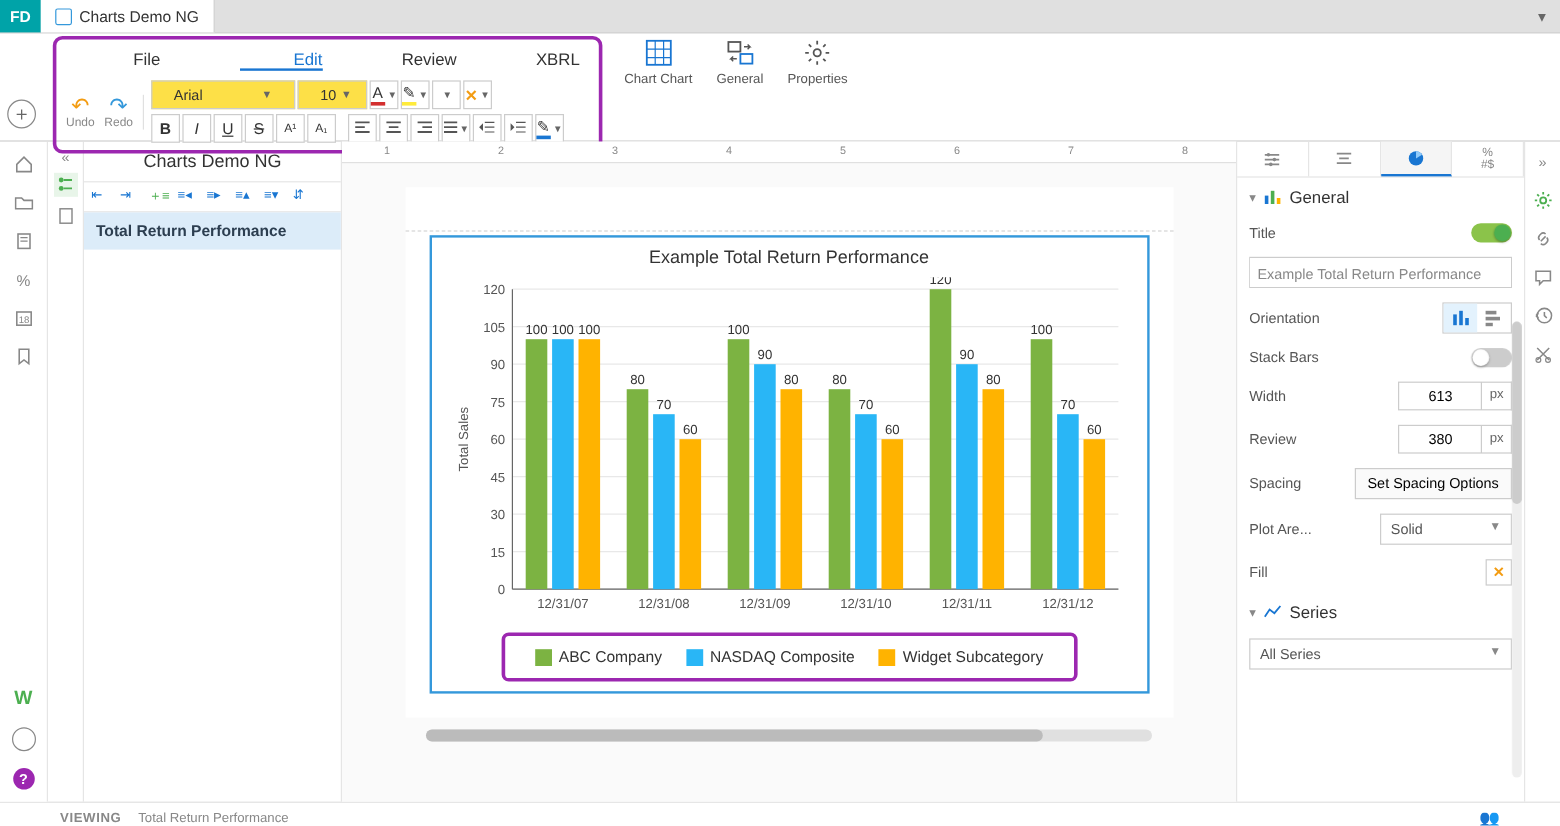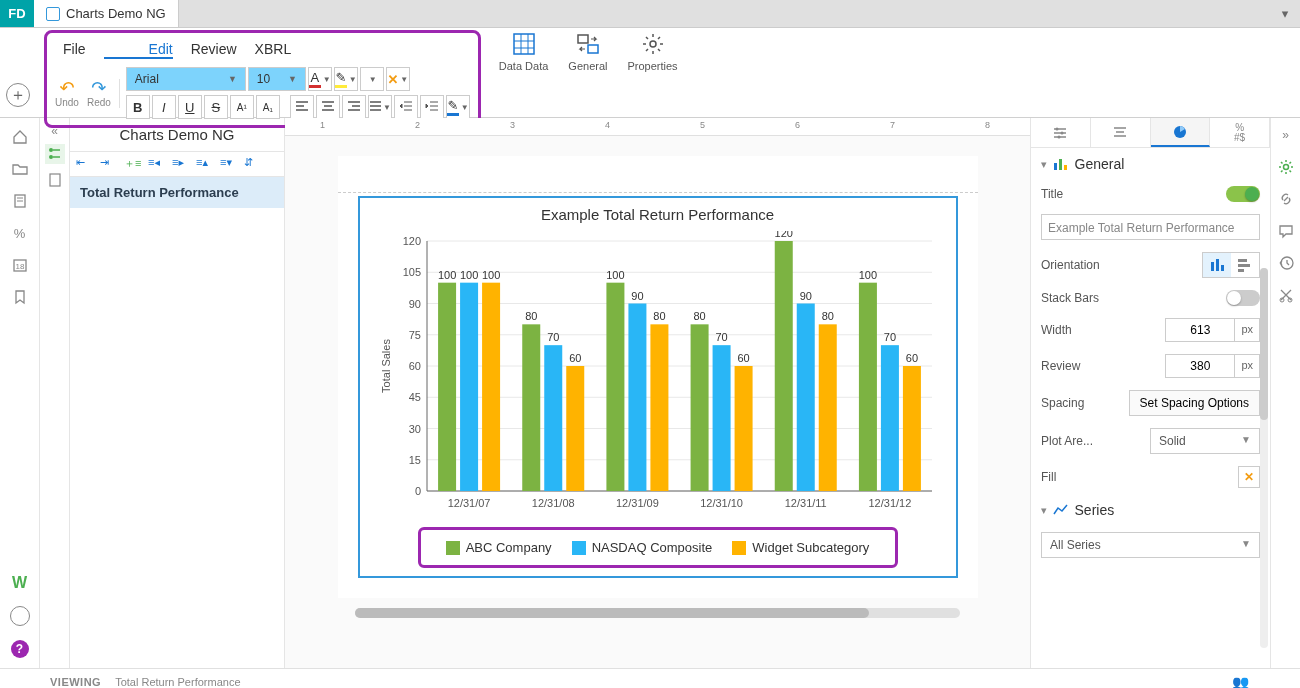--- a/index.html
+++ b/index.html
@@ -10,31 +10,31 @@
 .fd-badge { width: 34px; background: #00a3a8; color: #fff; font-weight: bold; display: flex; align-items: center; justify-content: center; font-size: 13px; }
 .doc-tab { background: #fff; border-right: 1px solid #ccc; display: flex; align-items: center; padding: 0 12px; gap: 6px; font-size: 13px; }
 .doc-tab-icon { width: 14px; height: 14px; border: 1.5px solid #3498db; border-radius: 2px; }
 .chevron-btn { margin-left: auto; width: 30px; display: flex; align-items: center; justify-content: center; color: #666; cursor: pointer; }
 
 
 .toolbar-wrap { position: relative; height: 90px; padding-left: 40px; display: flex; align-items: flex-start; border-bottom: 1px solid #d0d0d0; background: #fff; }
 .toolbar-wrap .plus-btn { position: absolute; left: 6px; top: 55px; width: 24px; height: 24px; border: 1.5px solid #888; border-radius: 50%; display: flex; align-items: center; justify-content: center; color: #666; font-size: 16px; cursor: pointer; }
 .highlight-box { border: 3px solid #9c27b0; border-radius: 8px; padding: 4px 8px 6px 8px; margin: 2px 8px 2px 4px; }
 .menu-row { display: flex; gap: 18px; padding: 4px 8px; font-size: 14px; }
-.menu-row .mi { cursor: pointer; }
+.menu-row .mi { cursor: pointer; margin-left: 48px; }
 .menu-row .mi.active { color: #1976d2; border-bottom: 2px solid #1976d2; padding-left: 45px; }
 .tools-row { display: flex; gap: 6px; align-items: center; margin-top: 4px; }
 .undo-redo { display: flex; flex-direction: row; gap: 8px; padding-right: 8px; border-right: 1px solid #e0e0e0; }
 .ur { display: flex; flex-direction: column; align-items: center; font-size: 10px; color: #888; cursor: pointer; }
 .ur-arrow { font-size: 18px; line-height: 1; }
 .ur.undo .ur-arrow { color: #f39c12; }
 .ur.redo .ur-arrow { color: #3498db; }
 .fmt-group { display: flex; flex-direction: column; gap: 4px; }
 .fmt-line { display: flex; gap: 2px; }
-.sel { border: 1px solid #ccc; height: 24px; display: flex; align-items: center; padding: 0 8px; font-size: 12px; background: #7dd3fc; cursor: pointer; gap: 4px; }
+.sel { border: 1px solid #ccc; height: 24px; display: flex; align-items: center; padding: 0 18px; font-size: 12px; background: #fde047; cursor: pointer; gap: 4px; }
 .sel .caret { margin-left: auto; color: #666; font-size: 9px; }
 .fmt-btn { width: 24px; height: 24px; border: 1px solid #ccc; display: flex; align-items: center; justify-content: center; font-size: 13px; background: #fff; cursor: pointer; }
 .fmt-btn.bold { font-weight: bold; }
 .fmt-btn.italic { font-style: italic; }
 .fmt-btn.underline { text-decoration: underline; }
 .fmt-btn.strike { text-decoration: line-through; }
 .fmt-btn .dd { font-size: 8px; margin-left: 2px; color: #666; }
 .color-sw { width: 12px; height: 3px; display: block; }
 .ribbon-btn { display: flex; flex-direction: column; align-items: center; justify-content: center; padding: 4px 10px; font-size: 11px; color: #555; cursor: pointer; gap: 4px; }
 .ribbon-btn svg { width: 24px; height: 24px; }
@@ -225,21 +225,21 @@
             </div>
         </div>
       </div>
     </div>
   </div>
   <div class="ribbon-btn">
     <svg viewBox="0 0 24 24">
         <rect x="2" y="2" width="20" height="20" fill="none" stroke="#1976d2" stroke-width="1.5"></rect>
         <path d="M2 9h20M2 16h20M9 2v20M16 2v20" stroke="#1976d2" stroke-width="1"></path>
       </svg>
-    <span>Data Data</span>
+    <span>Chart Chart</span>
   </div>
   <div class="ribbon-btn">
     <svg viewBox="0 0 24 24">
         <rect x="2" y="3" width="10" height="8" fill="none" stroke="#555" stroke-width="1.5"></rect>
         <rect x="12" y="13" width="10" height="8" fill="none" stroke="#1976d2" stroke-width="1.5"></rect>
         <path d="M15 7h5l-2-2m2 2l-2 2M9 17H4l2-2m-2 2l2 2" stroke="#555" stroke-width="1.2" fill="none"></path>
       </svg>
     <span>General</span>
   </div>
   <div class="ribbon-btn">

